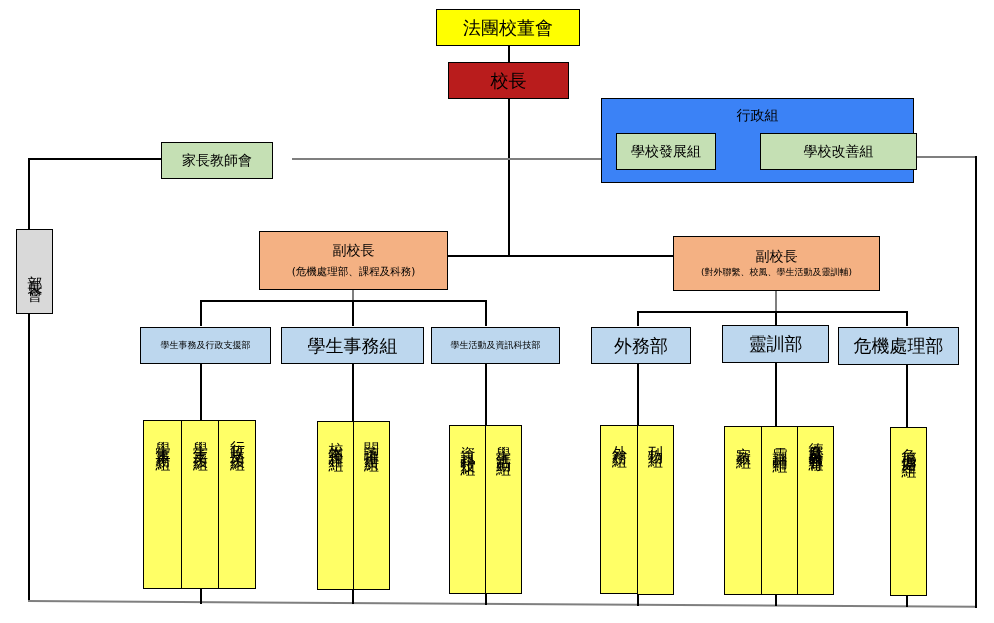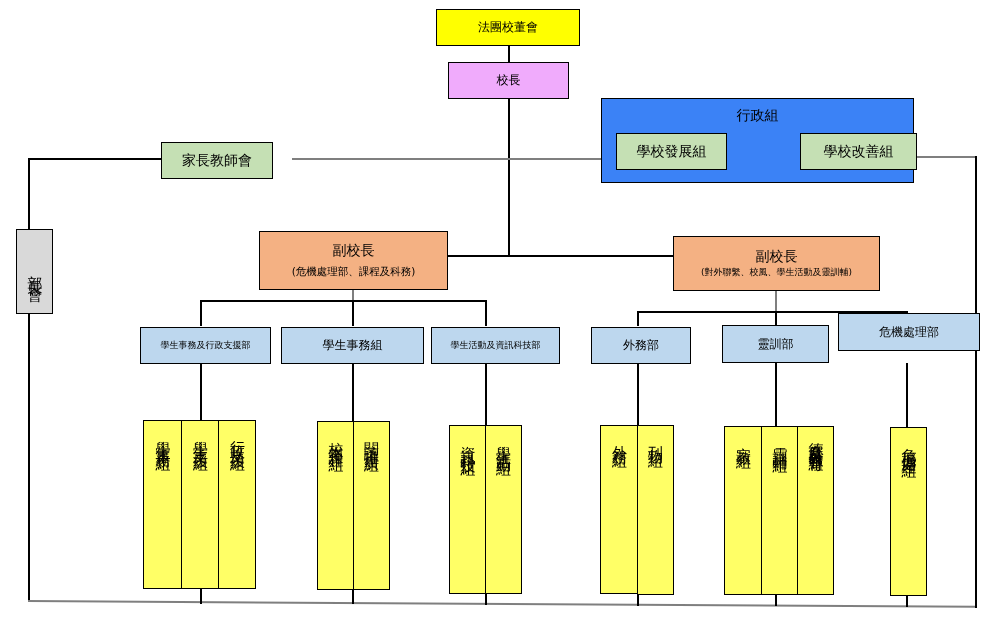--- a/index.html
+++ b/index.html
@@ -1,28 +1,28 @@
 <!DOCTYPE html>
 <html><head>
 <meta charset="utf-8">
 <style>
   html, body { margin:0; padding:0; background:#ffffff; }
   body { width:994px; height:623px; position:relative; overflow:hidden;
          font-family:"DejaVu Sans", sans-serif; color:#000; }
   .box { position:absolute; box-sizing:border-box; border:1.5px solid #000;
          display:flex; align-items:center; justify-content:center; text-align:center; }
   .yellow { background:#ffff00; }
-  .green  { background:#f0abfc; }
+  .green  { background:#b91c1c; }
   .lgreen { background:#c5e0b4; }
   .orange { background:#f4b183; }
   .blue   { background:#bdd7ee;font-family:Liberation Serif, serif; }
   .grey   { background:#d9d9d9; }
   .pale   { background:#ffff66; }
   .white  { background:#3b82f6; }
-  .t15 { font-size:12px; }
+  .t15 { font-size:18px; }
   .t14 { font-size:14px; }
   .t11 { font-size:10.5px; }
   .t9  { font-size:9px; }
   .col { flex-direction:column; }
   .vtext { writing-mode:vertical-rl; text-orientation:upright; letter-spacing:4px;
            font-size:15px; align-self:flex-start; margin-top:8px; line-height:1; }
   .vwrap { align-items:flex-start; }
   .line { position:absolute; background:#000; }
   .line.g { background:#7f7f7f; }
   .h { height:1.5px; }
@@ -82,24 +82,24 @@
   <span>法團校董會</span>
 </div>
 
 <div class="box green t15" style="left:448px;top:62px;width:121px;height:37px;">
   <span>校長</span>
 </div>
 
 <div class="box white col" style="left:601px;top:98px;width:313px;height:85px;justify-content:flex-start;">
   <span class="t14" style="margin-top:8px;">行政組</span>
 </div>
-<div class="box lgreen t14" style="left:616px;top:133px;width:111px;height:37px;">
+<div class="box lgreen t14" style="left:616px;top:133px;width:100px;height:37px;">
   <span>學校發展組</span>
 </div>
-<div class="box lgreen t14" style="left:800px;top:133px;width:117px;height:37px;text-align:center;">
+<div class="box lgreen t14" style="left:760px;top:133px;width:157px;height:37px;text-align:center;">
   <span>學校改善組</span>
 </div>
 
 <div class="box lgreen t14" style="left:161px;top:142px;width:112px;height:37px;">
   <span>家長教師會</span>
 </div>
 
 <div class="box grey" style="left:16px;top:229px;width:37px;height:85px;">
   <span class="vtext" style="align-self:center;margin:0;letter-spacing:6px;">部長會</span>
 </div>
@@ -121,21 +121,21 @@
 </div>
 <div class="box blue t9" style="left:431px;top:327px;width:129px;height:37px;">
   <span>學生活動及資訊科技部</span>
 </div>
 <div class="box blue t15" style="left:591px;top:327px;width:100px;height:37px;">
   <span>外務部</span>
 </div>
 <div class="box blue t15" style="left:722px;top:325px;width:107px;height:38px;">
   <span>靈訓部</span>
 </div>
-<div class="box blue t15" style="left:838px;top:313px;width:142px;height:38px;">
+<div class="box blue t15" style="left:838px;top:327px;width:121px;height:38px;">
   <span>危機處理部</span>
 </div>
 
 <div class="group" style="left:143px;top:420px;height:169px;">
   <div class="box pale vwrap" style="width:39px;height:169px;">
       <span class="vtext">學生事務組</span>
     </div>
   <div class="box pale vwrap" style="width:39px;height:169px;margin-left:-1.5px;">
       <span class="vtext">學生支援組</span>
     </div>

